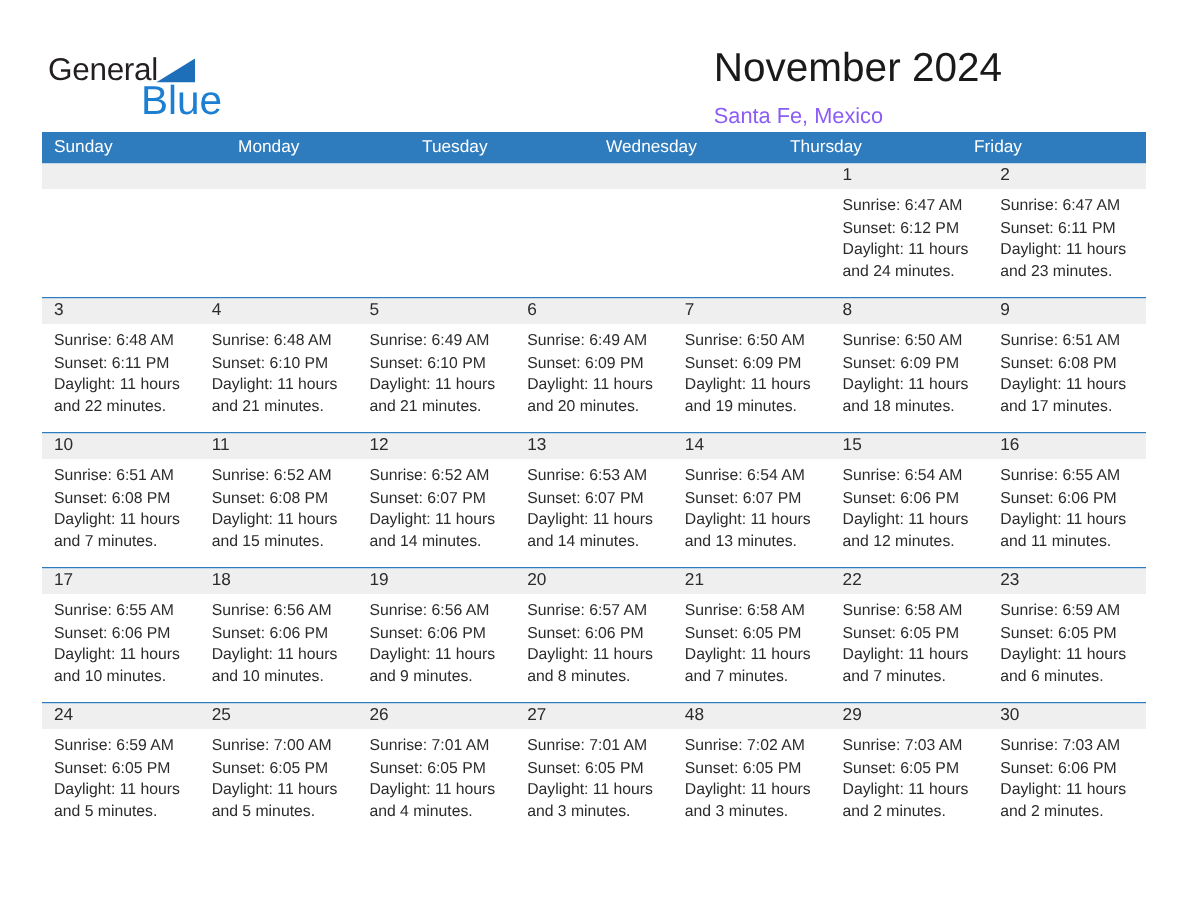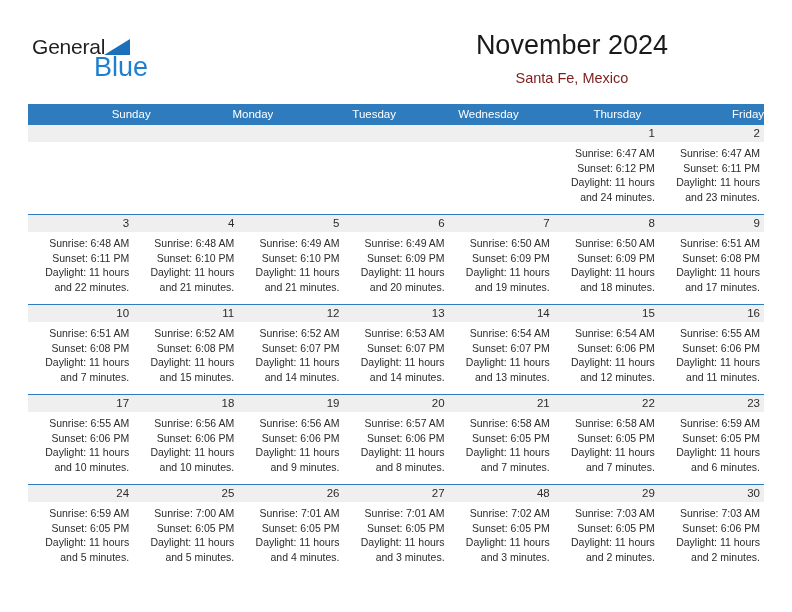--- a/index.html
+++ b/index.html
@@ -54,44 +54,43 @@
     left: 62px;
     top: 20px;
     font-size: 27px;
     color: #1c7fd1;
     line-height: 22px;
   }
   .title-block {
     position: absolute;
     right: 0;
     top: 0;
-    text-align: center;
+    text-align: left;
   }
   .cal-title {
     font-size: 27px;
     font-weight: normal;
     color: #1a1a1a;
     line-height: 34px;
     white-space: nowrap;
   }
   .cal-subtitle {
     font-size: 14.5px;
-    color: #7f1d1d;
+    color: #8b5cf6;
     line-height: 20px;
     margin-top: 6px;
     white-space: nowrap;
   }
 
   
   .calendar {
     position: absolute;
     left: 28px;
-    top: 104px;
+    top: 88px;
     width: 736px;
-    text-align: right;
   }
   .weekdays {
     display: flex;
     background: #2e7cbe;
     height: 21px;
   }
   .weekday {
     flex: 1 1 0;
     color: #ffffff;
     font-size: 11.5px;

